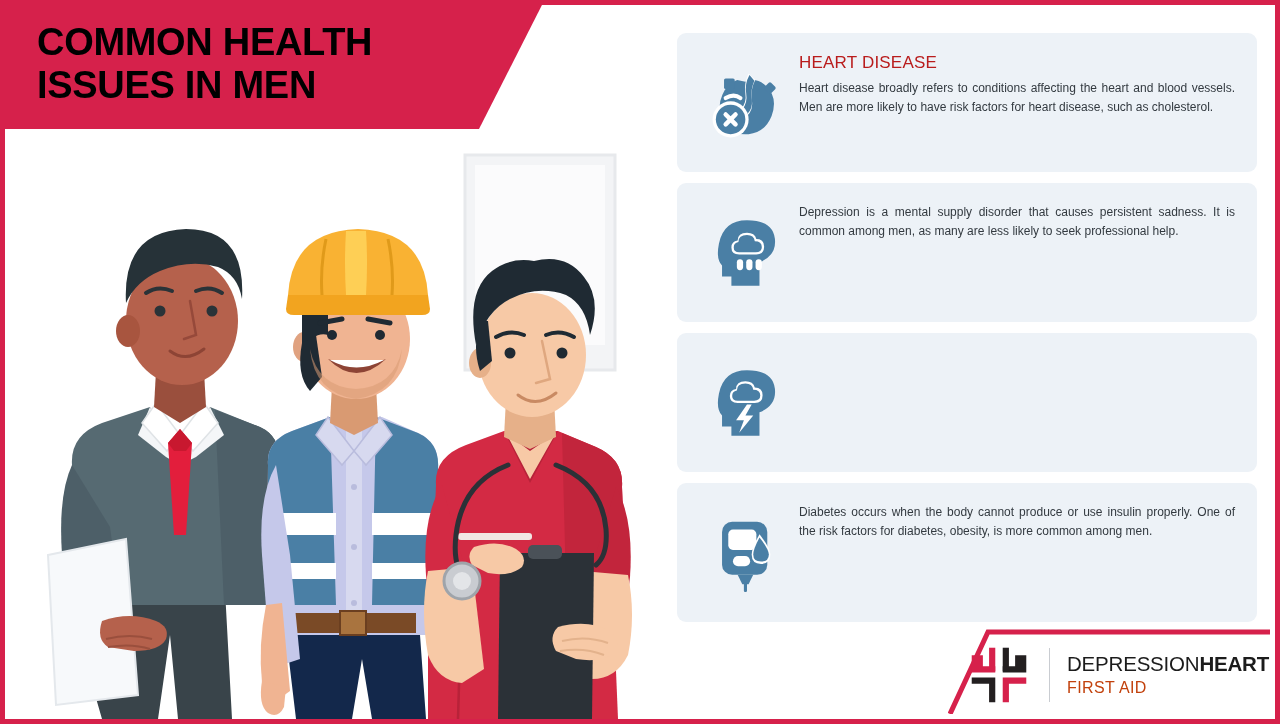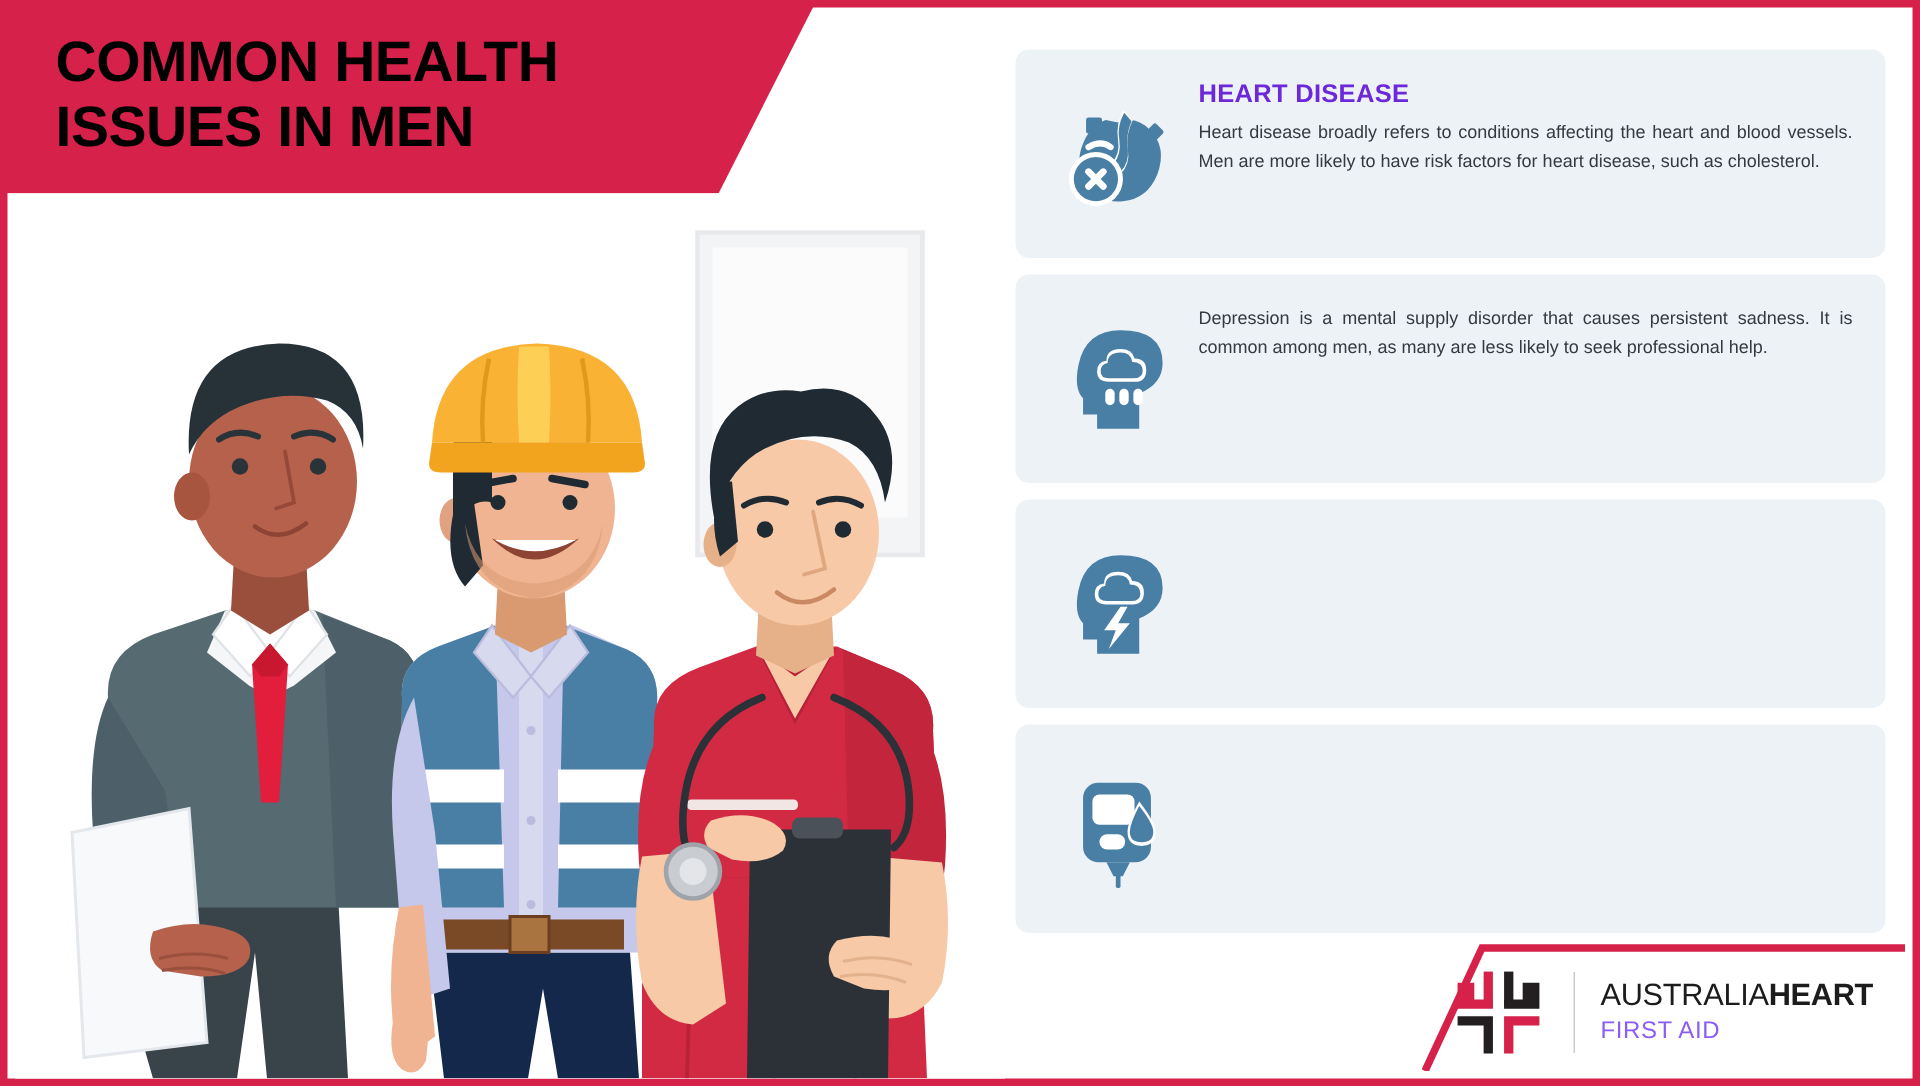--- a/index.html
+++ b/index.html
@@ -62,23 +62,23 @@
     min-height:134px;
   }
   .card-icon {
     flex:0 0 104px;
     height:104px;
     display:flex; align-items:center; justify-content:center;
     margin-top:2px;
   }
   .card-body { flex:1; padding-top:4px; }
   .card-title {
-    color:#6d28d9;
+    color:#b91c1c;
     font-size:17px;
-    font-weight:bold;
+    font-weight:normal;
     letter-spacing:0.2px;
     margin-bottom:6px;
     text-transform:uppercase;
   }
   .card-desc {
     color:#333a40;
     font-size:12px;
     line-height:1.58;
     text-align:justify;
     text-justify:inter-word;
@@ -102,21 +102,21 @@
     background:#c9ccd1;
     margin:0 17px 0 19px;
   }
   #logo-words { line-height:1; }
   #brand-line1 {
     font-size:20.5px; letter-spacing:-0.2px; color:#1c1c1c;
   }
   #brand-line1 b { font-weight:bold; }
   #brand-line1 .thin { font-weight:normal; }
   #brand-line2 {
-    font-size:16px; color:#8b5cf6; letter-spacing:0.4px;
+    font-size:16px; color:#c2410c; letter-spacing:0.4px;
     margin-top:5px;
   }
 </style>
 </head>
 <body>
 
 <div id="page">
 
   <div id="title-banner">
     <div id="title-text">COMMON HEALTH
@@ -360,20 +360,21 @@
             <rect x="26" y="20" width="36" height="26" rx="6" fill="#ffffff"></rect>
             <rect x="32" y="54" width="22" height="13" rx="6.5" fill="#ffffff"></rect>
             <path d="M66 26 Q80 44 80 52 Q80 64 68 64 Q56 64 56 52 Q56 44 66 26 Z" fill="#ffffff"></path>
             <path d="M66 30 Q78 45 78 52 Q78 61 68 61 Q58 61 58 52 Q58 45 66 30 Z"></path>
             <path d="M38 78 L58 78 L52 90 L44 90 Z"></path>
             <rect x="46" y="88" width="4" height="12" rx="1.5"></rect>
           </g>
         </svg>
       </div>
       <div class="card-body">
+        <div class="card-desc">Diabetes occurs when the body cannot produce or use insulin properly. One of the risk factors for diabetes, obesity, is more common among men.</div>
       </div>
     </div>
 
   </div>
 
   <div id="footer">
     <svg id="footer-diag" width="322" height="96" viewBox="0 0 322 96" xmlns="http://www.w3.org/2000/svg">
       <path d="M2 96 L40 14 L322 14" fill="none" stroke="#d6214b" stroke-width="5"></path>
     </svg>
 
@@ -388,19 +389,19 @@
         <path d="M34 6 L44 6 L44 44 L34 44 Z" fill="#d6214b"></path>
 
         <path d="M6 54 L44 54 L44 94 L34 94 L34 64 L6 64 Z" fill="#231f20"></path>
 
         <path d="M94 54 L56 54 L56 94 L66 94 L66 64 L94 64 Z" fill="#d6214b"></path>
       </svg>
 
       <div id="logo-divider"></div>
 
       <div id="logo-words">
-        <div id="brand-line1"><span class="thin">AUSTRALIA</span><b>HEART</b></div>
+        <div id="brand-line1"><span class="thin">DEPRESSION</span><b>HEART</b></div>
         <div id="brand-line2">FIRST AID</div>
       </div>
     </div>
   </div>
 
 </div>
 
 </body></html>

